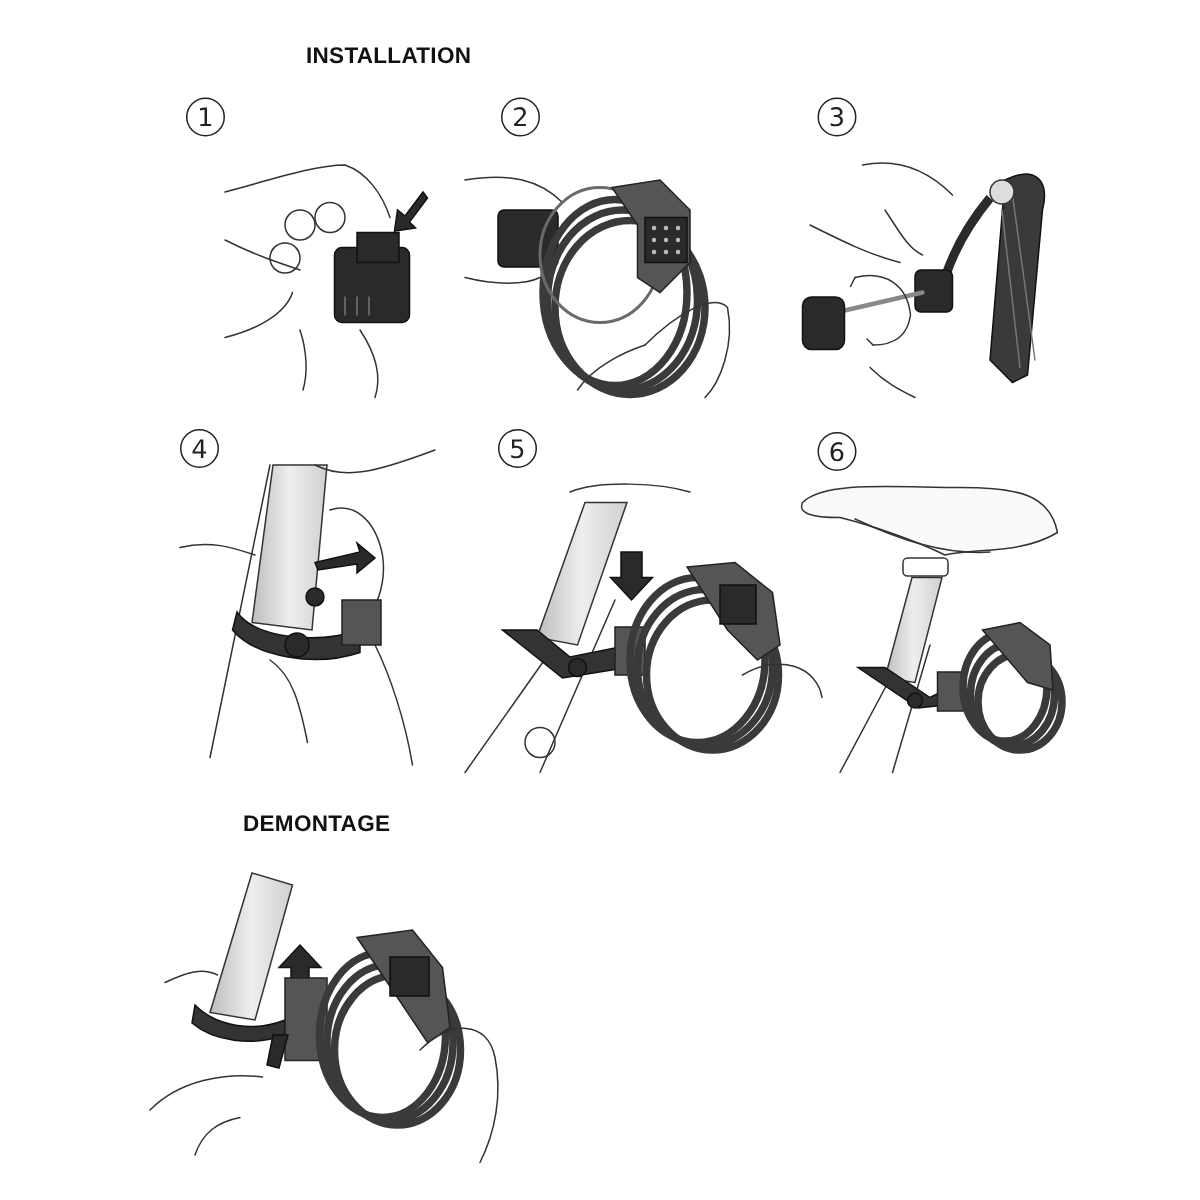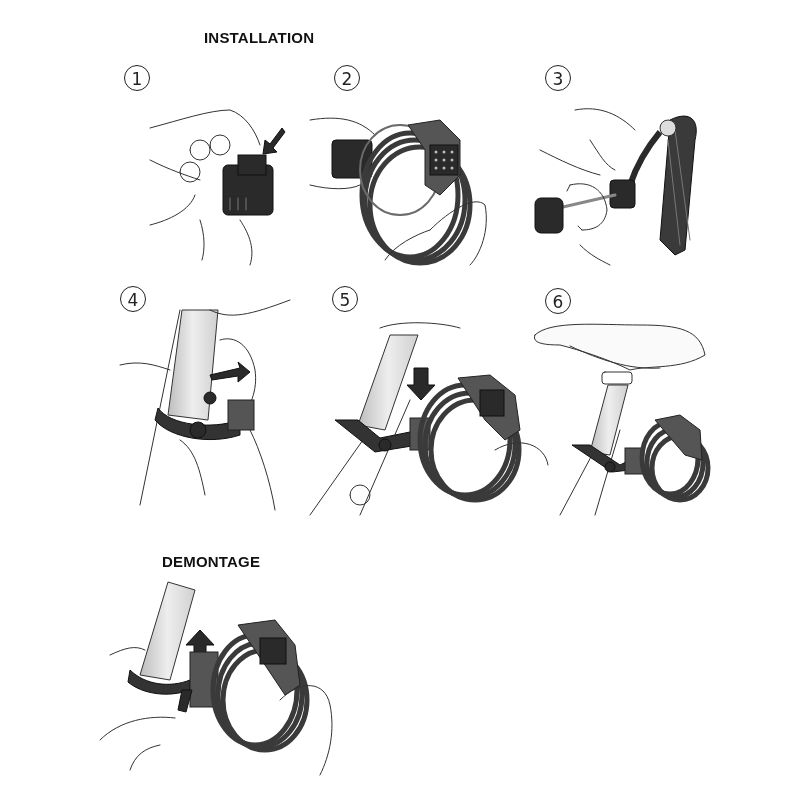--- a/index.html
+++ b/index.html
@@ -159,21 +159,21 @@
       <circle cx="90" cy="187" r="5" class="dark"></circle>
       <rect class="mid" x="105" y="168" width="18" height="26"></rect>
       <ellipse class="coil" cx="150" cy="178" rx="28" ry="36"></ellipse>
       <ellipse class="coil" cx="155" cy="183" rx="28" ry="34"></ellipse>
       <ellipse class="coil" cx="160" cy="188" rx="28" ry="32"></ellipse>
       <path class="mid" d="M135 140 L160 135 L180 150 L182 180 L165 175 Z"></path>
     </svg>
   </div>
 </div>
 
-<div class="heading" style="left:162px; top:553px;">DEMONTAGE</div>
+<div class="heading" style="left:162px; top:541px;">DEMONTAGE</div>
 
 <div class="step" style="left:90px; top:570px; width:260px; height:220px;">
   <div class="panel" style="left:0; top:0;">
     <svg width="260" height="220">
       <path class="pipe" d="M78 12 L105 20 L80 110 L50 105 Z"></path>
       <path class="ln" d="M20 85 C35 78 45 75 55 80"></path>
       <path class="dark" d="M40 100 C55 115 80 118 100 110 L100 120 C78 128 52 124 38 112 Z" style="fill:#333"></path>
       <path class="dark" d="M104 60 L116 60 L116 75 L124 75 L110 90 L96 75 L104 75 Z" transform="rotate(180 110 75)"></path>
       <rect class="mid" x="100" y="82" width="28" height="55"></rect>
       <path class="dark" d="M92 120 L102 120 L96 142 L88 140 Z"></path>

